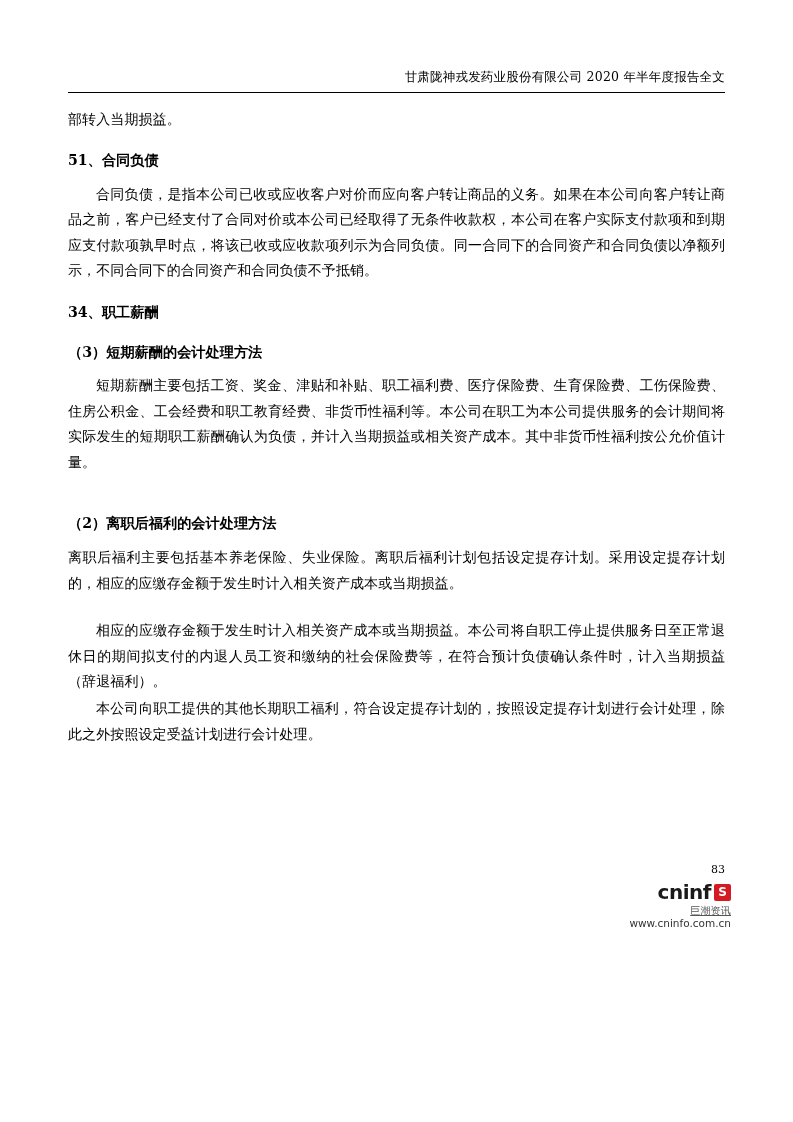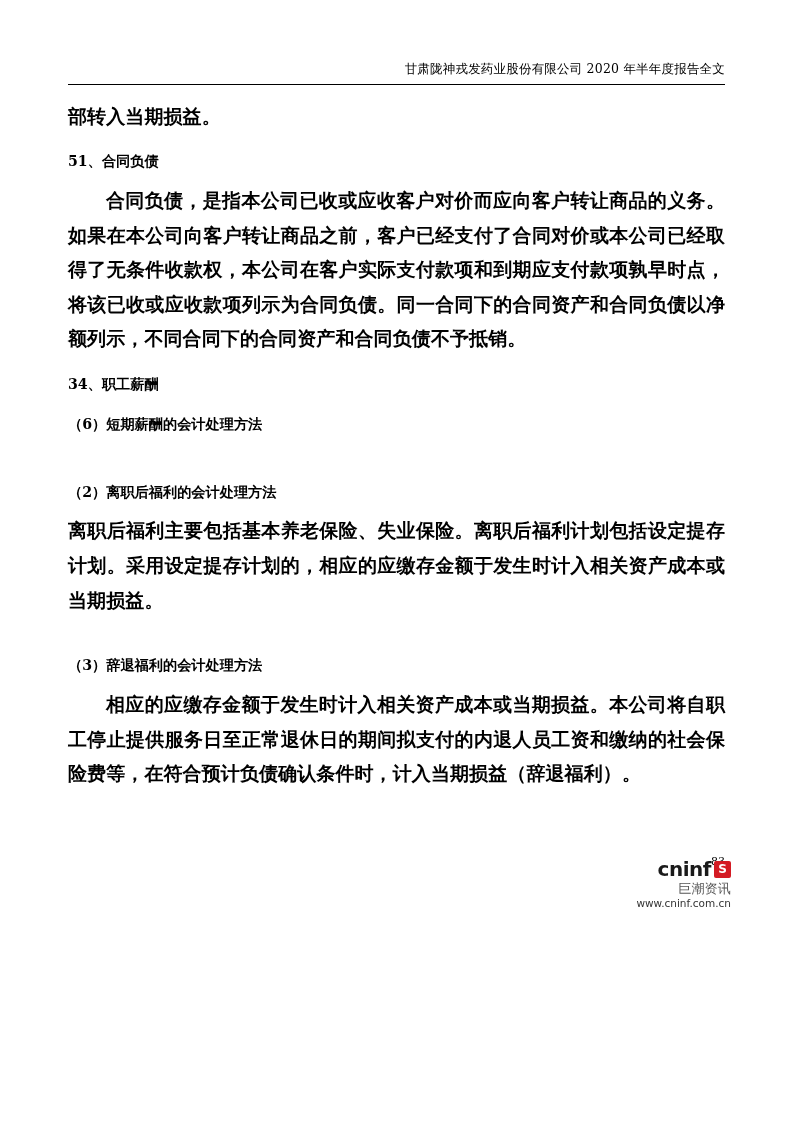--- a/index.html
+++ b/index.html
@@ -8,21 +8,21 @@
     background: #ffffff;
   }
   body {
     font-family: "DejaVu Serif", "Liberation Serif", serif;
     color: #000000;
   }
   .page {
     position: relative;
     width: 793px;
     height: 928px;
-    margin: 8px auto;
+    margin: 16px auto;
     background: #ffffff;
     overflow: hidden;
     box-sizing: border-box;
   }
   .content {
     position: absolute;
     left: 68px;
     top: 52px;
     width: 657px;
   }
@@ -34,26 +34,25 @@
     letter-spacing: 0.2px;
   }
   .rule {
     border-bottom: 1px solid #000000;
     width: 100%;
     height: 0;
     margin-bottom: 14px;
   }
   p {
     margin: 0;
-    font-size: 19px;
+    font-size: 14px;
     line-height: 1.82;
     text-align: justify;
     text-justify: inter-ideograph;
     letter-spacing: 0.1px;
-    font-weight: bold;
   }
   .body-text {
     margin-bottom: 2px;
   }
   .indent {
     text-indent: 2em;
   }
   .heading {
     font-weight: bold;
     font-size: 14.2px;
@@ -73,21 +72,21 @@
   .page-number {
     position: absolute;
     right: 68px;
     bottom: 68px;
     font-size: 11px;
     font-family: "DejaVu Serif", "Liberation Serif", serif;
   }
   .footer-logo {
     position: absolute;
     right: 62px;
-    bottom: 26px;
+    bottom: 14px;
     text-align: right;
     line-height: 1.1;
   }
   .logo-row {
     display: flex;
     align-items: center;
     justify-content: flex-end;
     gap: 2px;
   }
   .logo-word {
@@ -106,24 +105,25 @@
     font-family: "DejaVu Sans", "Liberation Sans", sans-serif;
     font-size: 12px;
     font-weight: bold;
     text-align: center;
     line-height: 17px;
     border-radius: 2px;
     margin-left: 1px;
   }
   .logo-sub {
     font-family: "DejaVu Sans", "Liberation Sans", sans-serif;
-    font-size: 13px;
+    font-size: 10px;
     color: #555555;
     margin-top: 2px;
     letter-spacing: 0.2px;
+    text-decoration: underline;
   }
   .logo-url {
     font-family: "DejaVu Sans", "Liberation Sans", sans-serif;
     font-size: 10.5px;
     color: #333333;
     margin-top: 2px;
   }
 </style>
 </head>
 <body>
@@ -135,42 +135,43 @@
     <div class="rule"></div>
 
     <p class="body-text">部转入当期损益。</p>
 
     <div class="heading">51、合同负债</div>
 
     <p class="body-text indent">合同负债，是指本公司已收或应收客户对价而应向客户转让商品的义务。如果在本公司向客户转让商品之前，客户已经支付了合同对价或本公司已经取得了无条件收款权，本公司在客户实际支付款项和到期应支付款项孰早时点，将该已收或应收款项列示为合同负债。同一合同下的合同资产和合同负债以净额列示，不同合同下的合同资产和合同负债不予抵销。</p>
 
     <div class="heading">34、职工薪酬</div>
 
-    <div class="subheading">（6）短期薪酬的会计处理方法</div>
+    <div class="subheading">（3）短期薪酬的会计处理方法</div>
 
+    <p class="body-text indent">短期薪酬主要包括工资、奖金、津贴和补贴、职工福利费、医疗保险费、生育保险费、工伤保险费、住房公积金、工会经费和职工教育经费、非货币性福利等。本公司在职工为本公司提供服务的会计期间将实际发生的短期职工薪酬确认为负债，并计入当期损益或相关资产成本。其中非货币性福利按公允价值计量。</p>
 
     <div class="gap-md"></div>
 
     <div class="subheading">（2）离职后福利的会计处理方法</div>
 
     <p class="body-text">离职后福利主要包括基本养老保险、失业保险。离职后福利计划包括设定提存计划。采用设定提存计划的，相应的应缴存金额于发生时计入相关资产成本或当期损益。</p>
 
     <div class="gap-md"></div>
 
-    <div class="subheading">（3）辞退福利的会计处理方法</div>
 
 
 
     <p class="body-text indent">相应的应缴存金额于发生时计入相关资产成本或当期损益。本公司将自职工停止提供服务日至正常退休日的期间拟支付的内退人员工资和缴纳的社会保险费等，在符合预计负债确认条件时，计入当期损益（辞退福利）。</p>
+    <p class="body-text indent">本公司向职工提供的其他长期职工福利，符合设定提存计划的，按照设定提存计划进行会计处理，除此之外按照设定受益计划进行会计处理。</p>
 
   </div>
 
   <div class="page-number">83</div>
 
   <div class="footer-logo">
     <div class="logo-row">
       <span class="logo-word">cninf</span>
       <span class="logo-mark">S</span>
     </div>
     <div class="logo-sub">巨潮资讯</div>
-    <div class="logo-url">www.cninf.com.cn</div>
+    <div class="logo-url">www.cninfo.com.cn</div>
   </div>
 </div>
 
 </body></html>

